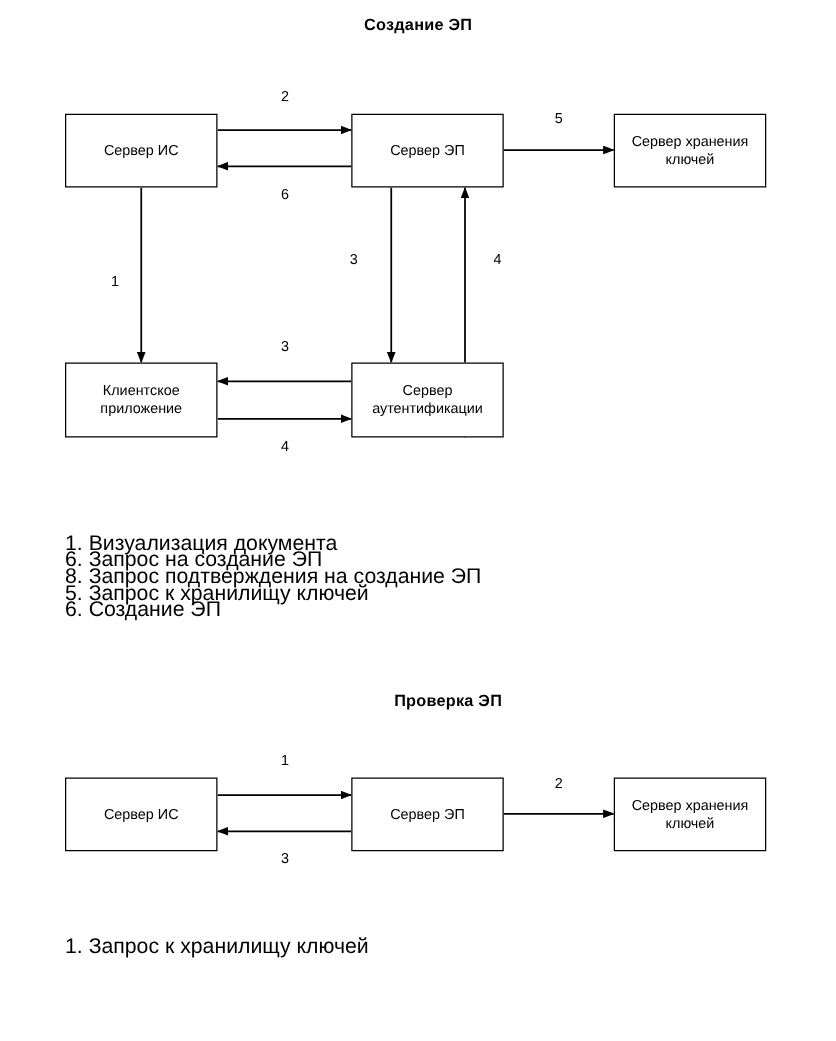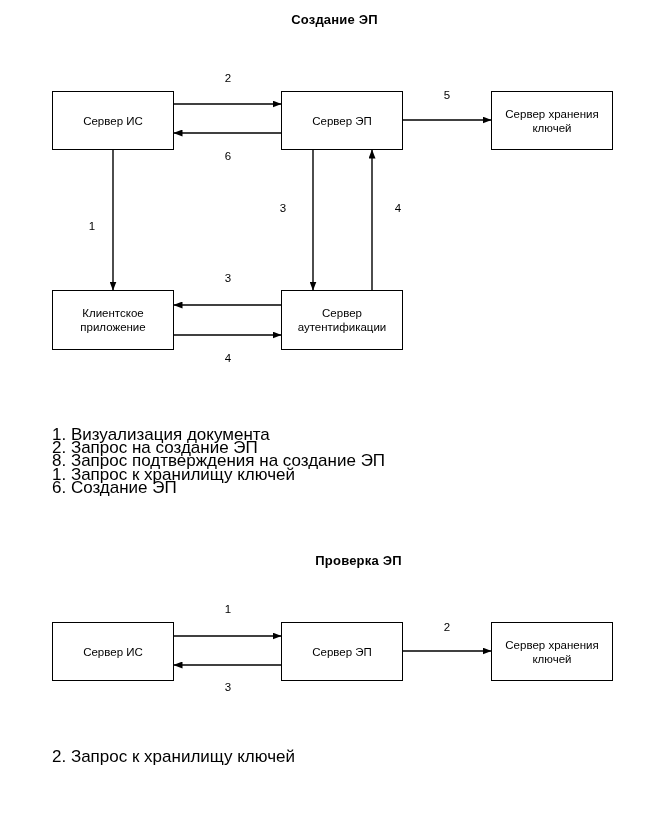--- a/index.html
+++ b/index.html
@@ -137,23 +137,23 @@
   <div class="edge-label" style="left:218px; top:150px;">6</div>
   <div class="edge-label" style="left:437px; top:89px;">5</div>
   <div class="edge-label" style="left:82px; top:220px;">1</div>
   <div class="edge-label" style="left:273px; top:202px;">3</div>
   <div class="edge-label" style="left:388px; top:202px;">4</div>
   <div class="edge-label" style="left:218px; top:272px;">3</div>
   <div class="edge-label" style="left:218px; top:352px;">4</div>
 
   <div class="legend" style="left:52px; top:428px;">
     <div class="legend-item">1. Визуализация документа</div>
-    <div class="legend-item">2. Запрос на создание ЭП</div>
+    <div class="legend-item">6. Запрос на создание ЭП</div>
     <div class="legend-item">8. Запрос подтверждения на создание ЭП</div>
-    <div class="legend-item">1. Запрос к хранилищу ключей</div>
+    <div class="legend-item">5. Запрос к хранилищу ключей</div>
     <div class="legend-item">6. Создание ЭП</div>
   </div>
 
   <div class="diagram-title" style="top:553px;margin-left:24px;">Проверка ЭП</div>
 
   <div class="node-box" style="left:52px; top:622px; width:122px; height:59px;">
     <span class="node-label">Сервер ИС</span>
   </div>
 
   <div class="node-box" style="left:281px; top:622px; width:122px; height:59px;">
@@ -163,16 +163,16 @@
   <div class="node-box" style="left:491px; top:622px; width:122px; height:59px;">
     <span class="node-label">Сервер хранения
 ключей</span>
   </div>
 
   <div class="edge-label" style="left:218px; top:603px;">1</div>
   <div class="edge-label" style="left:437px; top:621px;">2</div>
   <div class="edge-label" style="left:218px; top:681px;">3</div>
 
   <div class="legend" style="left:52px; top:750px;">
-    <div class="legend-item">2. Запрос к хранилищу ключей</div>
+    <div class="legend-item">1. Запрос к хранилищу ключей</div>
   </div>
 
 </div>
 
 </body></html>

